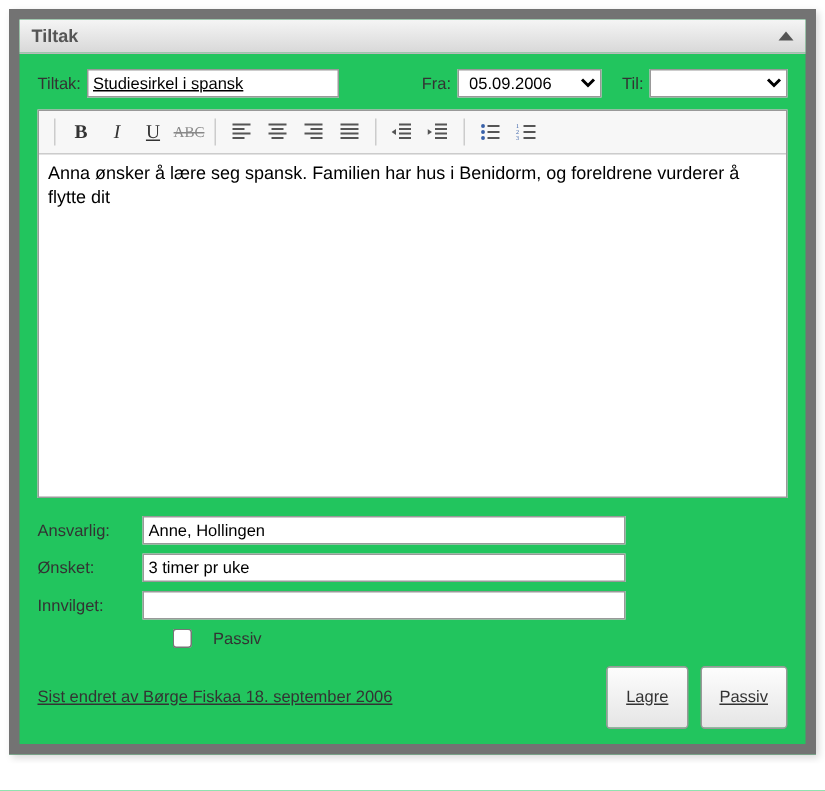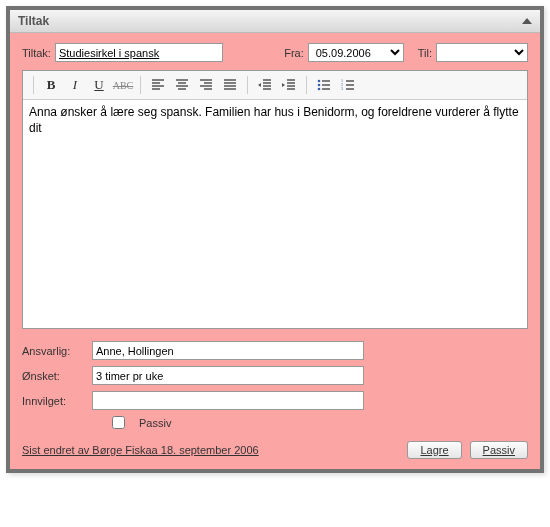--- a/index.html
+++ b/index.html
@@ -5,22 +5,22 @@
   * { box-sizing: border-box; margin: 0; padding: 0; }
   body {
     font-family: Tahoma, Verdana, Arial, sans-serif;
     font-size: 11px;
     color: #333;
     background: #fff;
     padding: 6px;
   }
   .panel {
     width: 538px;
-    border: 4px solid #737373;
-    background: #fca5a5;
+    border: 7px solid #737373;
+    background: #22c55e;
     box-shadow: 2px 2px 5px rgba(0,0,0,0.15);
   }
   .panel-header {
     background: linear-gradient(#f5f5f5, #d8d8d8);
     border-bottom: 1px solid #bbb;
     display: flex;
     justify-content: space-between;
     align-items: center;
     padding: 4px 8px;
     font-weight: bold;
@@ -85,38 +85,38 @@
     color: #000;
     line-height: 1.35;
     outline: none;
   }
   .form-row {
     display: flex;
     align-items: center;
     margin-bottom: 6px;
   }
   .form-row .flabel { width: 70px; }
-  .form-row input[type=text] { width: 272px; }
+  .form-row input[type=text] { width: 322px; }
   .checkbox-row {
     margin: 6px 0 12px 90px;
     display: flex; align-items: center; gap: 14px;
   }
   .footer {
     display: flex;
     justify-content: space-between;
     align-items: center;
     margin-top: 10px;
     text-decoration: underline;
   }
   .btn {
     font: inherit;
     background: linear-gradient(#fdfdfd,#e5e5e5);
     border: 1px solid #999;
     border-radius: 3px;
-    padding: 2px 12px;
+    padding: 14px 12px;
     cursor: pointer;
     color: #333;
   }
   .btn-group { display: flex; gap: 8px; }
   svg.icon { width: 14px; height: 14px; }
 </style>
 </head>
 <body>
 
 <div class="panel">

